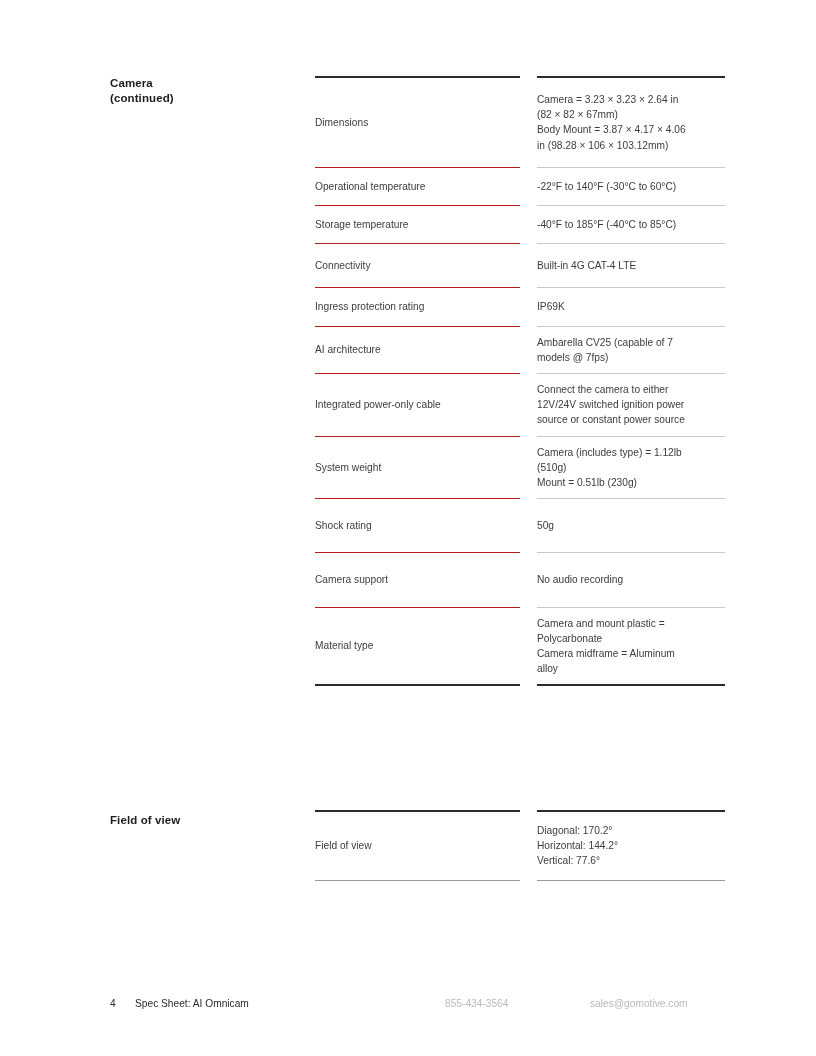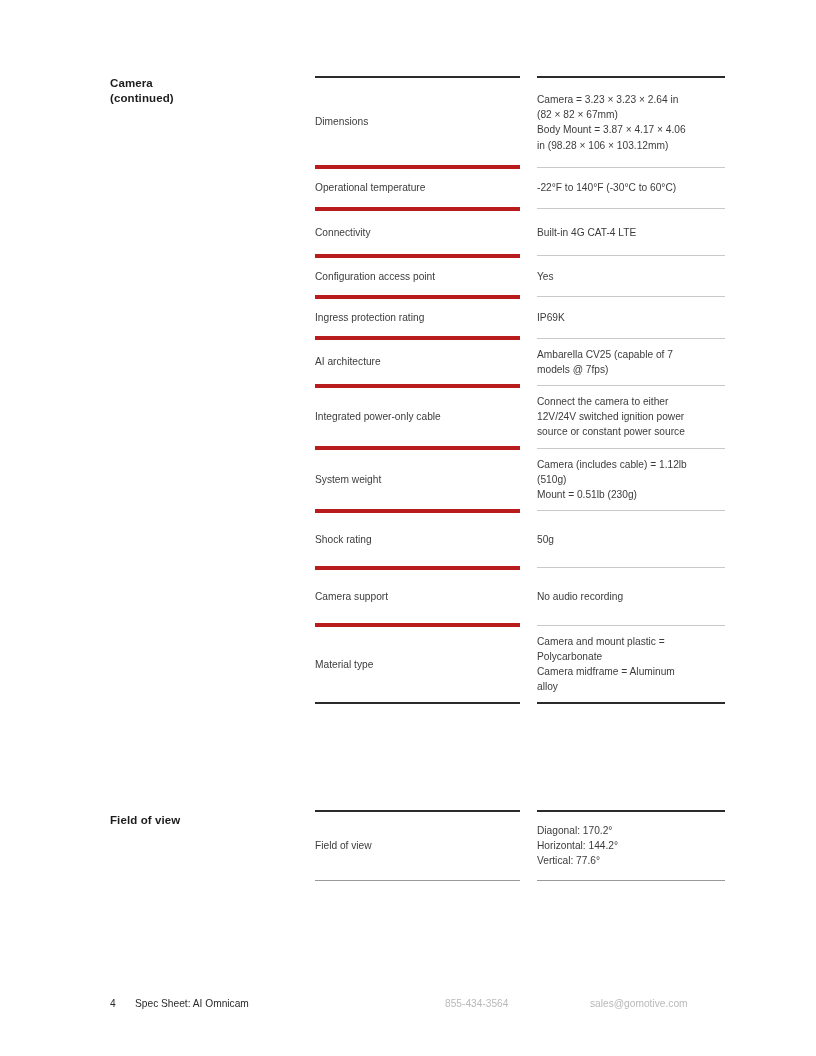--- a/index.html
+++ b/index.html
@@ -58,21 +58,21 @@
 
   .spec-table td {
     vertical-align: middle;
     padding: 0;
     font-size: 10.2px;
     line-height: 15.2px;
     color: #3c3c3c;
   }
   .spec-table td.label-cell {
     padding: 8px 14px 8px 0;
-    border-top: 4px solid #b91c1c;
+    border-top: 1px solid #b91c1c;
   }
   .spec-table td.value-cell {
     padding: 8px 0 8px 0;
     border-top: 1px solid #c9c9c9;
   }
   .spec-table td.gap-cell {
     border-top: 0 none;
     padding: 0;
   }
 
@@ -175,36 +175,36 @@
         </tr>
         <tr class="tall-2">
           <td class="label-cell">
               <span class="cell-text">Operational temperature</span>
             </td>
           <td class="gap-cell"></td>
           <td class="value-cell">
               <span class="cell-text">-22°F to 140°F (-30°C to 60°C)</span>
             </td>
         </tr>
+        <tr class="tall-2">
+          <td class="label-cell">
+              <span class="cell-text">Storage temperature</span>
+            </td>
+          <td class="gap-cell"></td>
+          <td class="value-cell">
+              <span class="cell-text">-40°F to 185°F (-40°C to 85°C)</span>
+            </td>
+        </tr>
         <tr class="tall-1">
           <td class="label-cell">
               <span class="cell-text">Connectivity</span>
             </td>
           <td class="gap-cell"></td>
           <td class="value-cell">
               <span class="cell-text">Built-in 4G CAT-4 LTE</span>
-            </td>
-        </tr>
-        <tr class="tall-2">
-          <td class="label-cell">
-              <span class="cell-text">Configuration access point</span>
-            </td>
-          <td class="gap-cell"></td>
-          <td class="value-cell">
-              <span class="cell-text">Yes</span>
             </td>
         </tr>
         <tr class="tall-2">
           <td class="label-cell">
               <span class="cell-text">Ingress protection rating</span>
             </td>
           <td class="gap-cell"></td>
           <td class="value-cell">
               <span class="cell-text">IP69K</span>
             </td>
@@ -229,21 +229,21 @@
 12V/24V switched ignition power
 source or constant power source</span>
             </td>
         </tr>
         <tr>
           <td class="label-cell">
               <span class="cell-text">System weight</span>
             </td>
           <td class="gap-cell"></td>
           <td class="value-cell">
-              <span class="cell-text">Camera (includes cable) = 1.12lb
+              <span class="cell-text">Camera (includes type) = 1.12lb
 (510g)
 Mount = 0.51lb (230g)</span>
             </td>
         </tr>
         <tr class="tall-3">
           <td class="label-cell">
               <span class="cell-text">Shock rating</span>
             </td>
           <td class="gap-cell"></td>
           <td class="value-cell">

